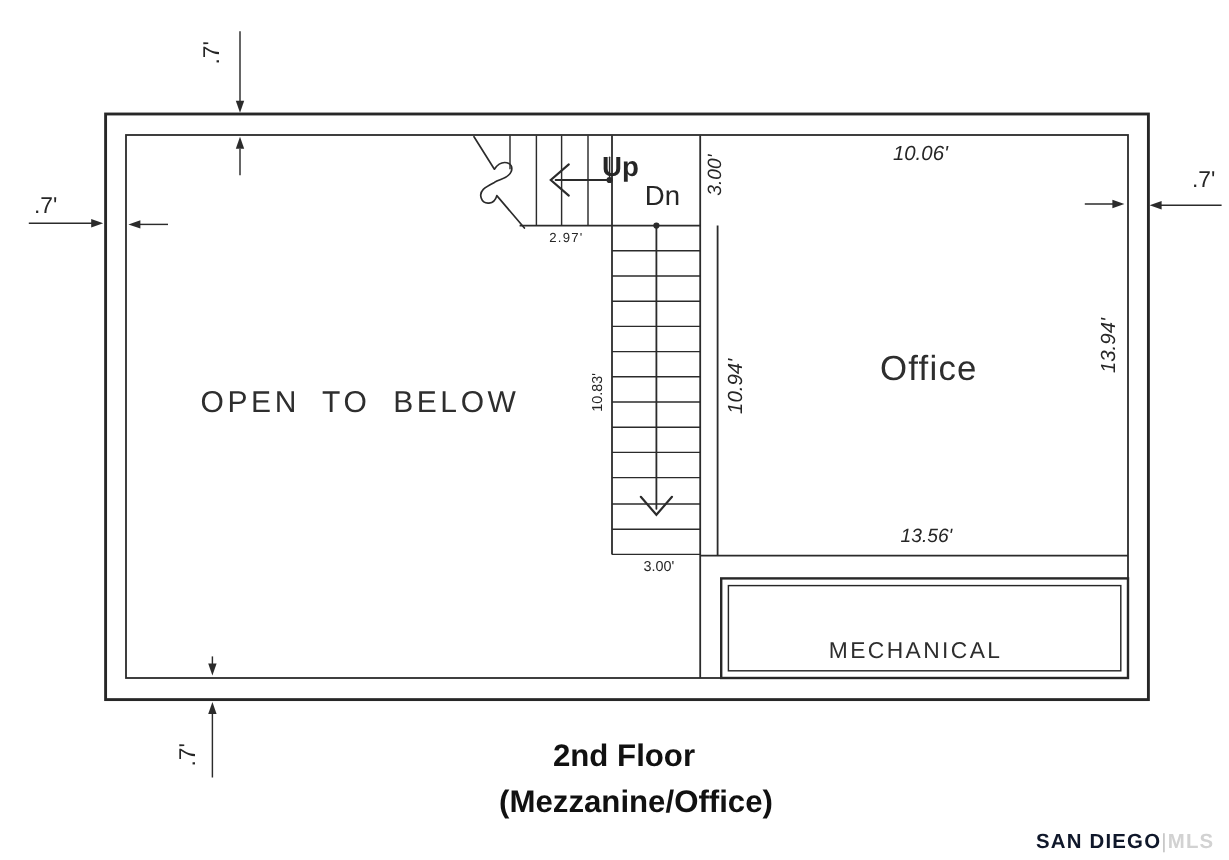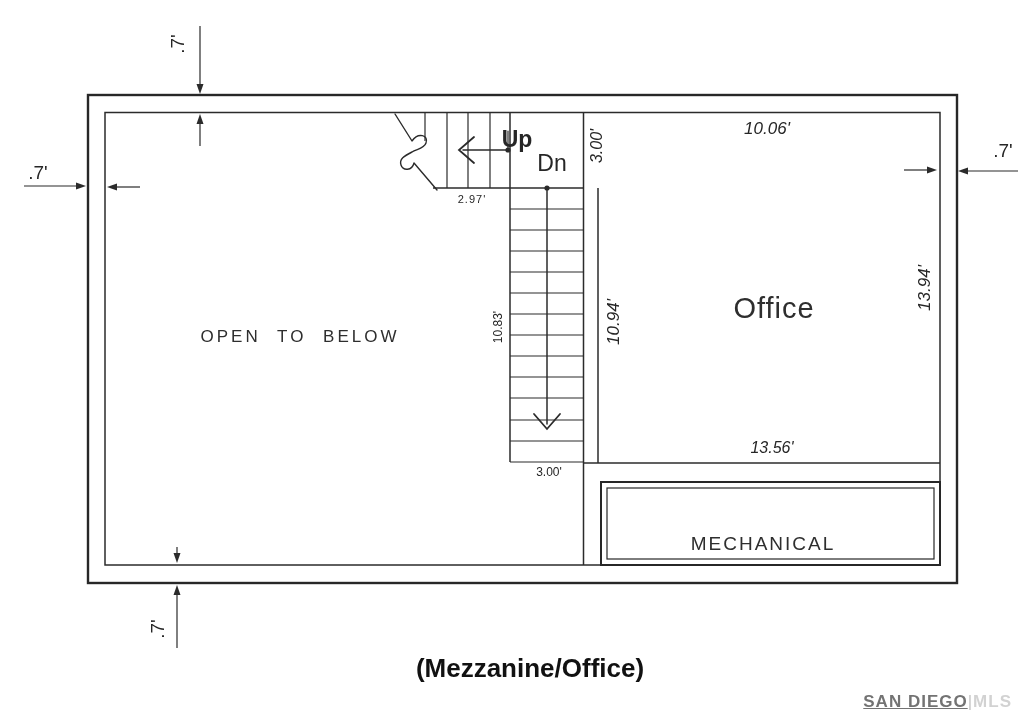--- a/index.html
+++ b/index.html
@@ -21,21 +21,21 @@
   .title-line {
     position:absolute; transform:translate(-50%,-50%);
     font-weight:700; color:#111111; white-space:nowrap;
     font-family:"Liberation Sans", sans-serif;
   }
   .watermark {
     position:absolute; right:12px; top:692px; font-size:17px;
     letter-spacing:1px; font-weight:700; white-space:nowrap;
     font-family:"Liberation Sans", sans-serif;
   }
-  .wm-main { color:#737373;text-decoration:underline; }
+  .wm-main { color:#0f172a; }
   .wm-bar  { color:#c4c4c4; font-weight:400; }
   .wm-suffix { color:#d2d2d2; }
 </style>
 </head>
 <body>
 
 <div id="stage">
 
   <svg id="plan-svg" width="1024" height="717" viewBox="0 0 1024 717">
 
@@ -123,21 +123,21 @@
       <path d="M937,170 L927,166.5 L927,173.5 Z" fill="#2b2b2b" stroke="none"></path>
     </g>
     <g stroke="#2b2b2b" stroke-width="1.2">
       <line x1="177" y1="648" x2="177" y2="594"></line>
       <path d="M177,585 L173.5,595 L180.5,595 Z" fill="#2b2b2b" stroke="none"></path>
       <line x1="177" y1="547" x2="177" y2="554"></line>
       <path d="M177,563 L173.5,553 L180.5,553 Z" fill="#2b2b2b" stroke="none"></path>
     </g>
   </svg>
 
-  <div class="lbl room" style="left:300px; top:336px; font-size:17px; letter-spacing:3px; word-spacing:9px;">OPEN TO BELOW</div>
+  <div class="lbl room" style="left:300px; top:336px; font-size:25px; letter-spacing:3px; word-spacing:9px;">OPEN TO BELOW</div>
 
   <div class="lbl room" style="left:774px; top:308px; font-size:29px; letter-spacing:1px;">Office</div>
 
   <div class="lbl room" style="left:763px; top:543px; font-size:19px; letter-spacing:2px;">MECHANICAL</div>
 
   <div class="lbl" style="left:517px; top:139px; font-size:23px;font-weight:bold;">Up</div>
 
   <div class="lbl" style="left:552px; top:163px; font-size:23px;">Dn</div>
 
   <div class="lbl rot" style="left:177px; top:44px; font-size:19px;">.7'</div>
@@ -157,20 +157,21 @@
   <div class="lbl rot" style="left:498px; top:327px; font-size:12px;">10.83'</div>
 
   <div class="lbl rot it" style="left:613px; top:322px; font-size:17px;">10.94'</div>
 
   <div class="lbl rot it" style="left:924px; top:288px; font-size:17px;">13.94'</div>
 
   <div class="lbl it" style="left:772px; top:448px; font-size:16px;">13.56'</div>
 
   <div class="lbl" style="left:549px; top:472px; font-size:12px;">3.00'</div>
 
+  <div class="title-line" style="left:520px; top:630px; font-size:26px;">2nd Floor</div>
 
   <div class="title-line" style="left:530px; top:668px; font-size:26px;">(Mezzanine/Office)</div>
 
   <div class="watermark">
     <span class="wm-main">SAN DIEGO</span><span class="wm-bar">|</span><span class="wm-suffix">MLS</span>
   </div>
 
 </div>
 
 </body></html>

